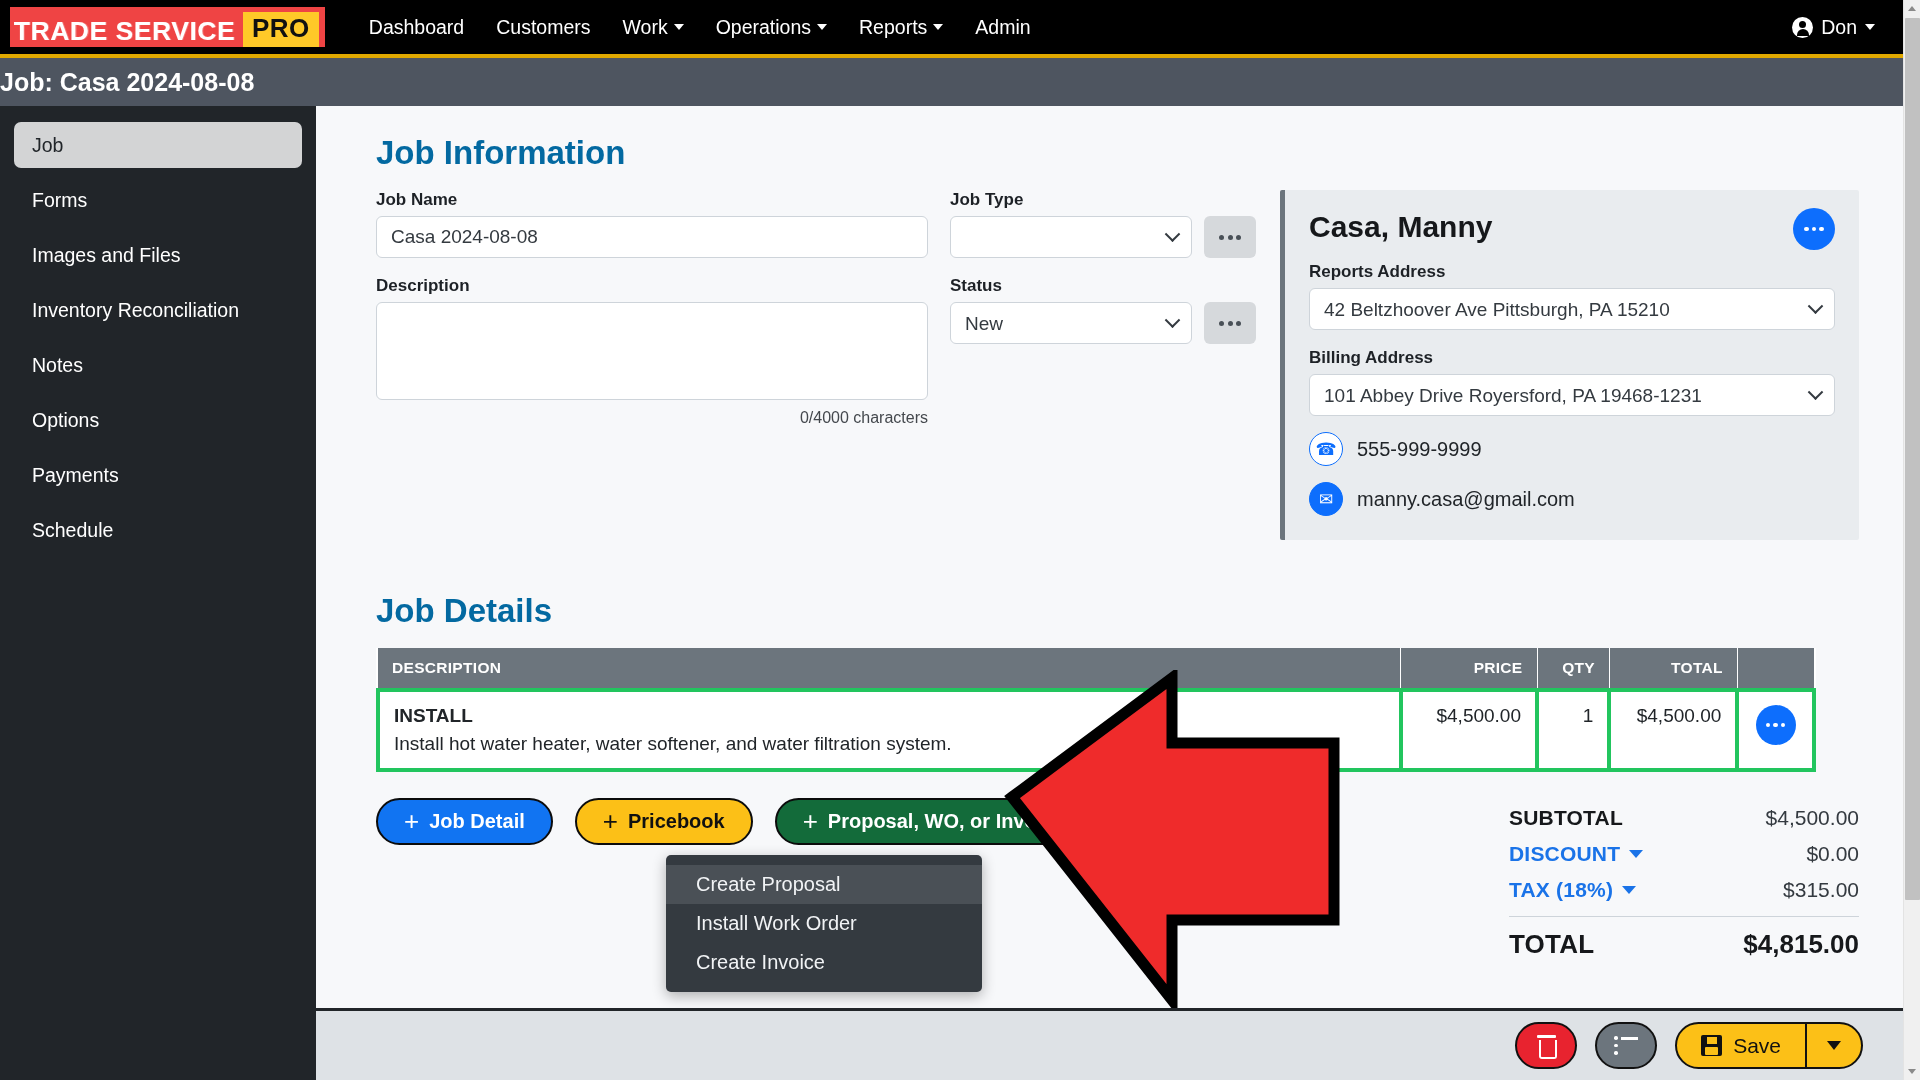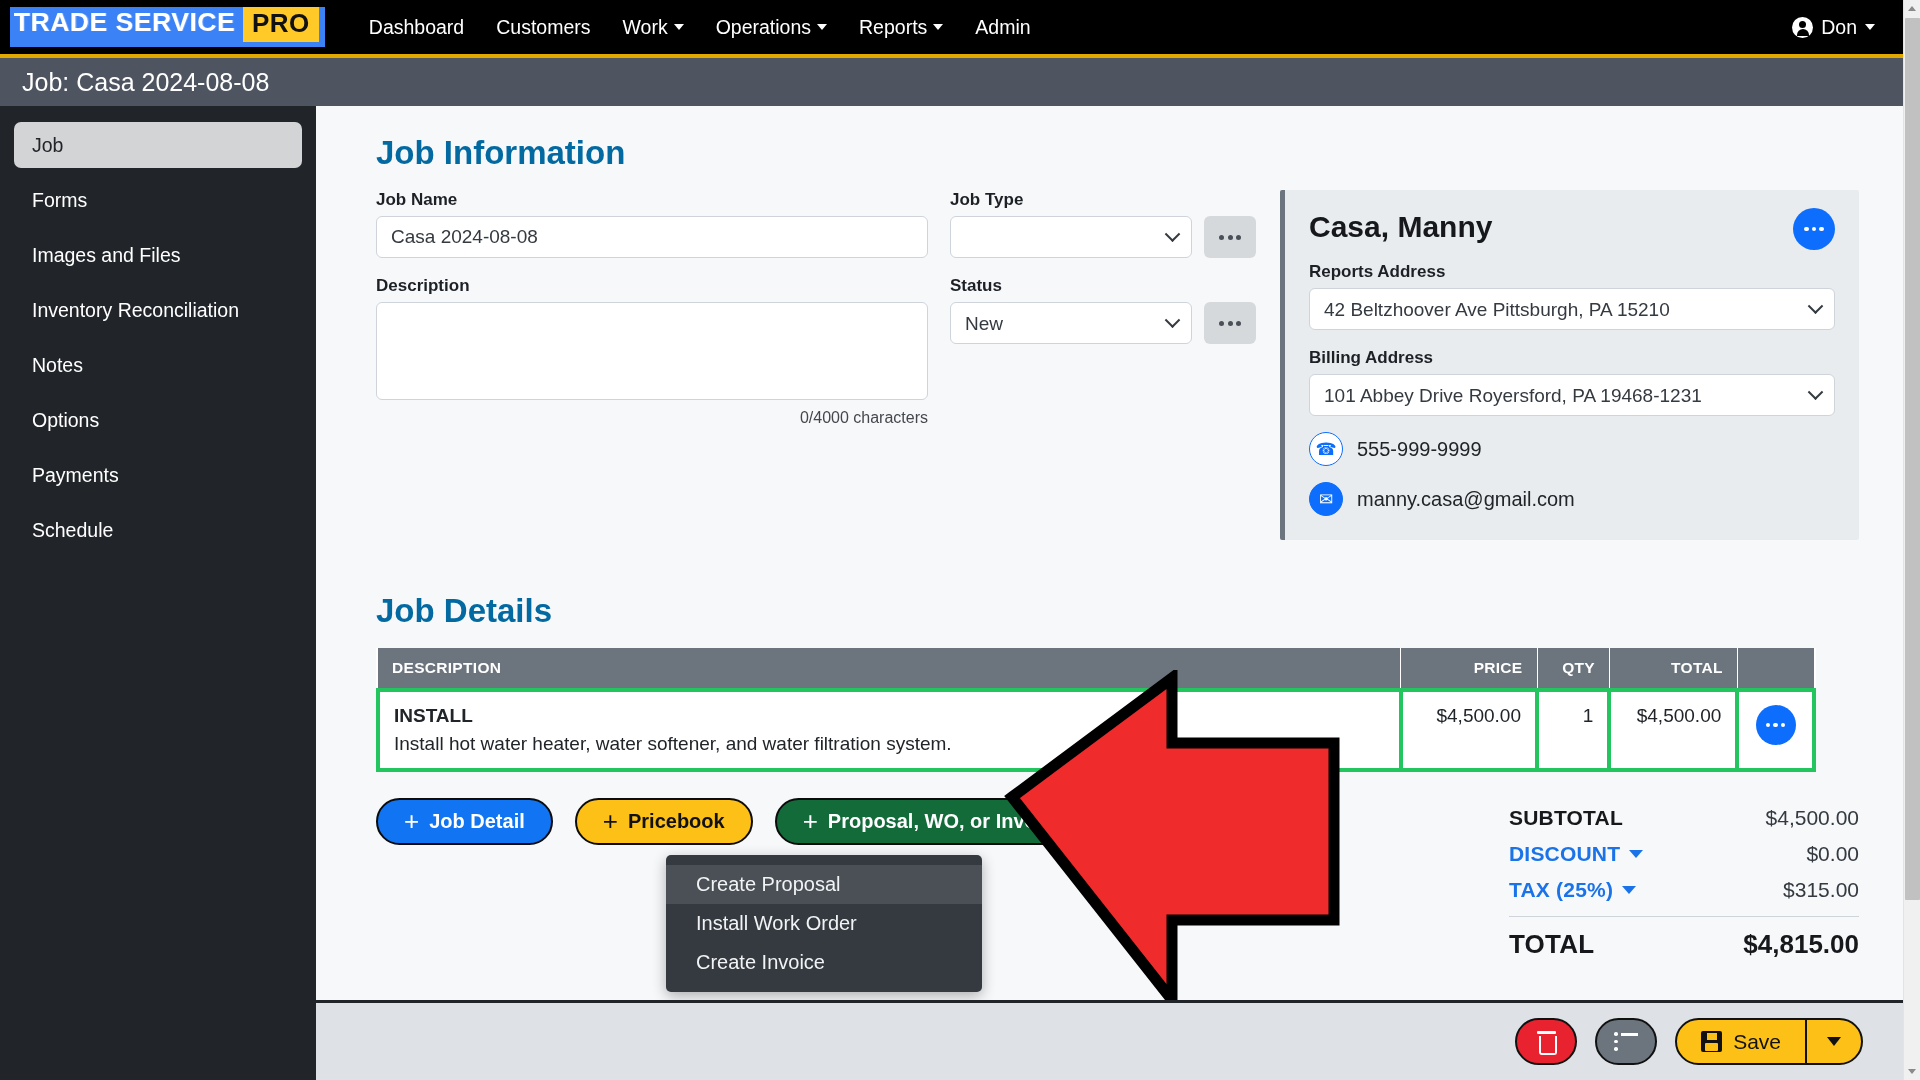--- a/index.html
+++ b/index.html
@@ -12,22 +12,22 @@
   #app { position: relative; width: 1920px; height: 1080px; }
 
   
   .navbar {
     position: absolute; top: 0; left: 0; width: 1903px; height: 58px;
     background: #000; display: flex; align-items: center;
     border-bottom: 4px solid #e0a800;
     z-index: 40;
   }
   .logo {
-    margin-left: 10px; height: 40px; display: flex; align-items: flex-start;
-    background: #3b82f6; padding: 0 6px;
+    margin-left: 10px; height: 40px; display: flex; align-items: flex-end;
+    background: #ef4444; padding: 0 6px;
   }
   .logo-text {
     color: #fff; font-weight: 900; font-size: 26px; letter-spacing: 0.5px;
     font-family: "Liberation Sans", sans-serif; transform: scaleX(1.02);
     text-shadow: 1px 0 0 rgba(255,255,255,.25);
   }
   .logo-pro {
     background: #ffc928; color: #111; font-weight: 900; font-size: 26px;
     padding: 1px 9px 3px 9px; margin-left: 10px; letter-spacing: 0.5px;
   }
@@ -57,21 +57,21 @@
     content: ""; position: absolute; bottom: 1.5px; left: 4.5px; width: 12px; height: 7px;
     border-radius: 6px 6px 0 0; background: #000;
   }
 
   
   .page-titlebar {
     position: absolute; top: 58px; left: 0; width: 1903px; height: 48px;
     background: #4e5560; display: flex; align-items: center;
     z-index: 35;
   }
-  .page-title { color: #fff; font-size: 25px; font-weight: normal; margin-left: 22px; }
+  .page-title { color: #fff; font-size: 25px; font-weight: bold; }
 
   
   .sidebar {
     position: absolute; top: 106px; left: 0; width: 316px; bottom: 0;
     background: #212529; padding-top: 16px; z-index: 30;
   }
   .side-item {
     margin: 0 14px; height: 46px; display: flex; align-items: center;
     padding-left: 18px; color: #fff; font-size: 19.5px; border-radius: 7px;
     cursor: pointer; margin-bottom: 9px;
@@ -212,21 +212,21 @@
   .trow.grand .tval { font-size: 26px; font-weight: bold; color: #16181b; }
 
   
   .annot-arrow {
     position: absolute; left: 1004px; top: 670px; width: 340px; height: 340px;
     z-index: 25; pointer-events: none;
   }
 
   
   .footer {
-    position: absolute; left: 316px; right: 17px; bottom: 0; height: 80px;
+    position: absolute; left: 316px; right: 17px; bottom: 0; height: 72px;
     background: #dee2e6; border-top: 3px solid #212529;
     display: flex; align-items: center; justify-content: flex-end;
     padding-right: 40px; gap: 18px; z-index: 30;
   }
   .fbtn {
     border: 2.5px solid #111; border-radius: 26px; height: 47px;
     display: flex; align-items: center; justify-content: center; cursor: pointer;
   }
   .fbtn.trash { width: 62px; background: #e8232f; }
   .fbtn.list { width: 62px; background: #6c757d; }
@@ -524,21 +524,21 @@
         </div>
         <div class="trow">
           <span class="tlabel link">
             <span>DISCOUNT</span>
             <span class="tcaret"></span>
           </span>
           <span class="tval">$0.00</span>
         </div>
         <div class="trow">
           <span class="tlabel link">
-            <span>TAX (25%)</span>
+            <span>TAX (18%)</span>
             <span class="tcaret"></span>
           </span>
           <span class="tval">$315.00</span>
         </div>
         <div class="tdivider"></div>
         <div class="trow grand">
           <span class="tlabel">TOTAL</span>
           <span class="tval">$4,815.00</span>
         </div>
       </div>

